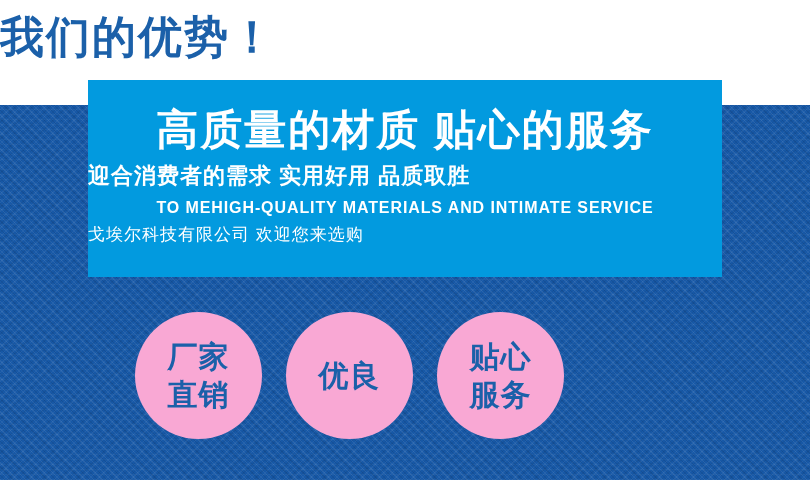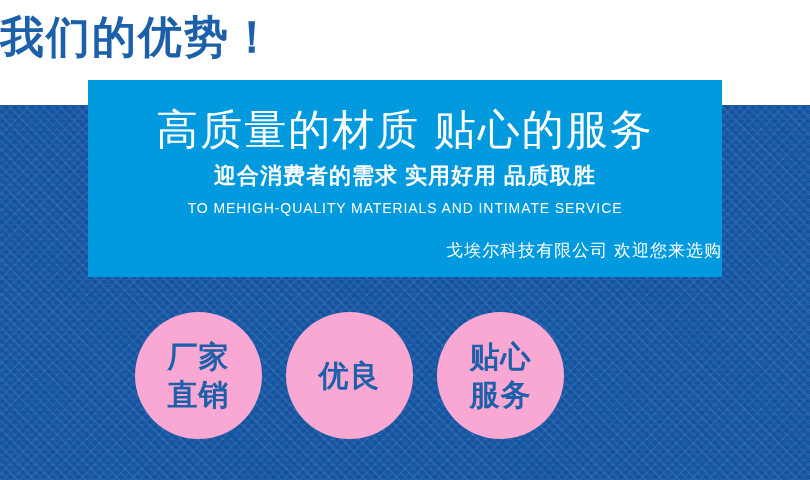--- a/index.html
+++ b/index.html
@@ -87,54 +87,53 @@
     height: 197px;
     background: #029adf;
     box-sizing: border-box;
     padding-top: 22px;
   }
   .panel-title {
     text-align: center;
     color: #ffffff;
     font-size: 42px;
     line-height: 56px;
-    font-weight: normal;
+    font-weight: bold;
     letter-spacing: 2px;
     white-space: nowrap;
   }
   .panel-sub-cn {
-    text-align: center;
+    text-align: left;
     color: #ffffff;
     font-size: 22px;
     line-height: 32px;
     font-weight: bold;
     letter-spacing: 1px;
     white-space: nowrap;
     margin-top: 2px;
   }
   .panel-sub-en {
     text-align: center;
     color: #ffffff;
-    font-size: 14px;
+    font-size: 16px;
     line-height: 24px;
-    font-weight: normal;
+    font-weight: bold;
     letter-spacing: 0.9px;
     white-space: nowrap;
     margin-top: 4px;
   }
   .panel-company {
-    text-align: right;
+    text-align: left;
     color: #ffffff;
     font-size: 17px;
     line-height: 26px;
     font-weight: normal;
     letter-spacing: 1px;
     white-space: nowrap;
-    margin-top: 18px;
-    padding-left: 19px;
+    margin-top: 2px;
   }
 
   
   .circles {
     position: absolute;
     left: 0;
     top: 312px;
     width: 810px;
     height: 128px;
   }

